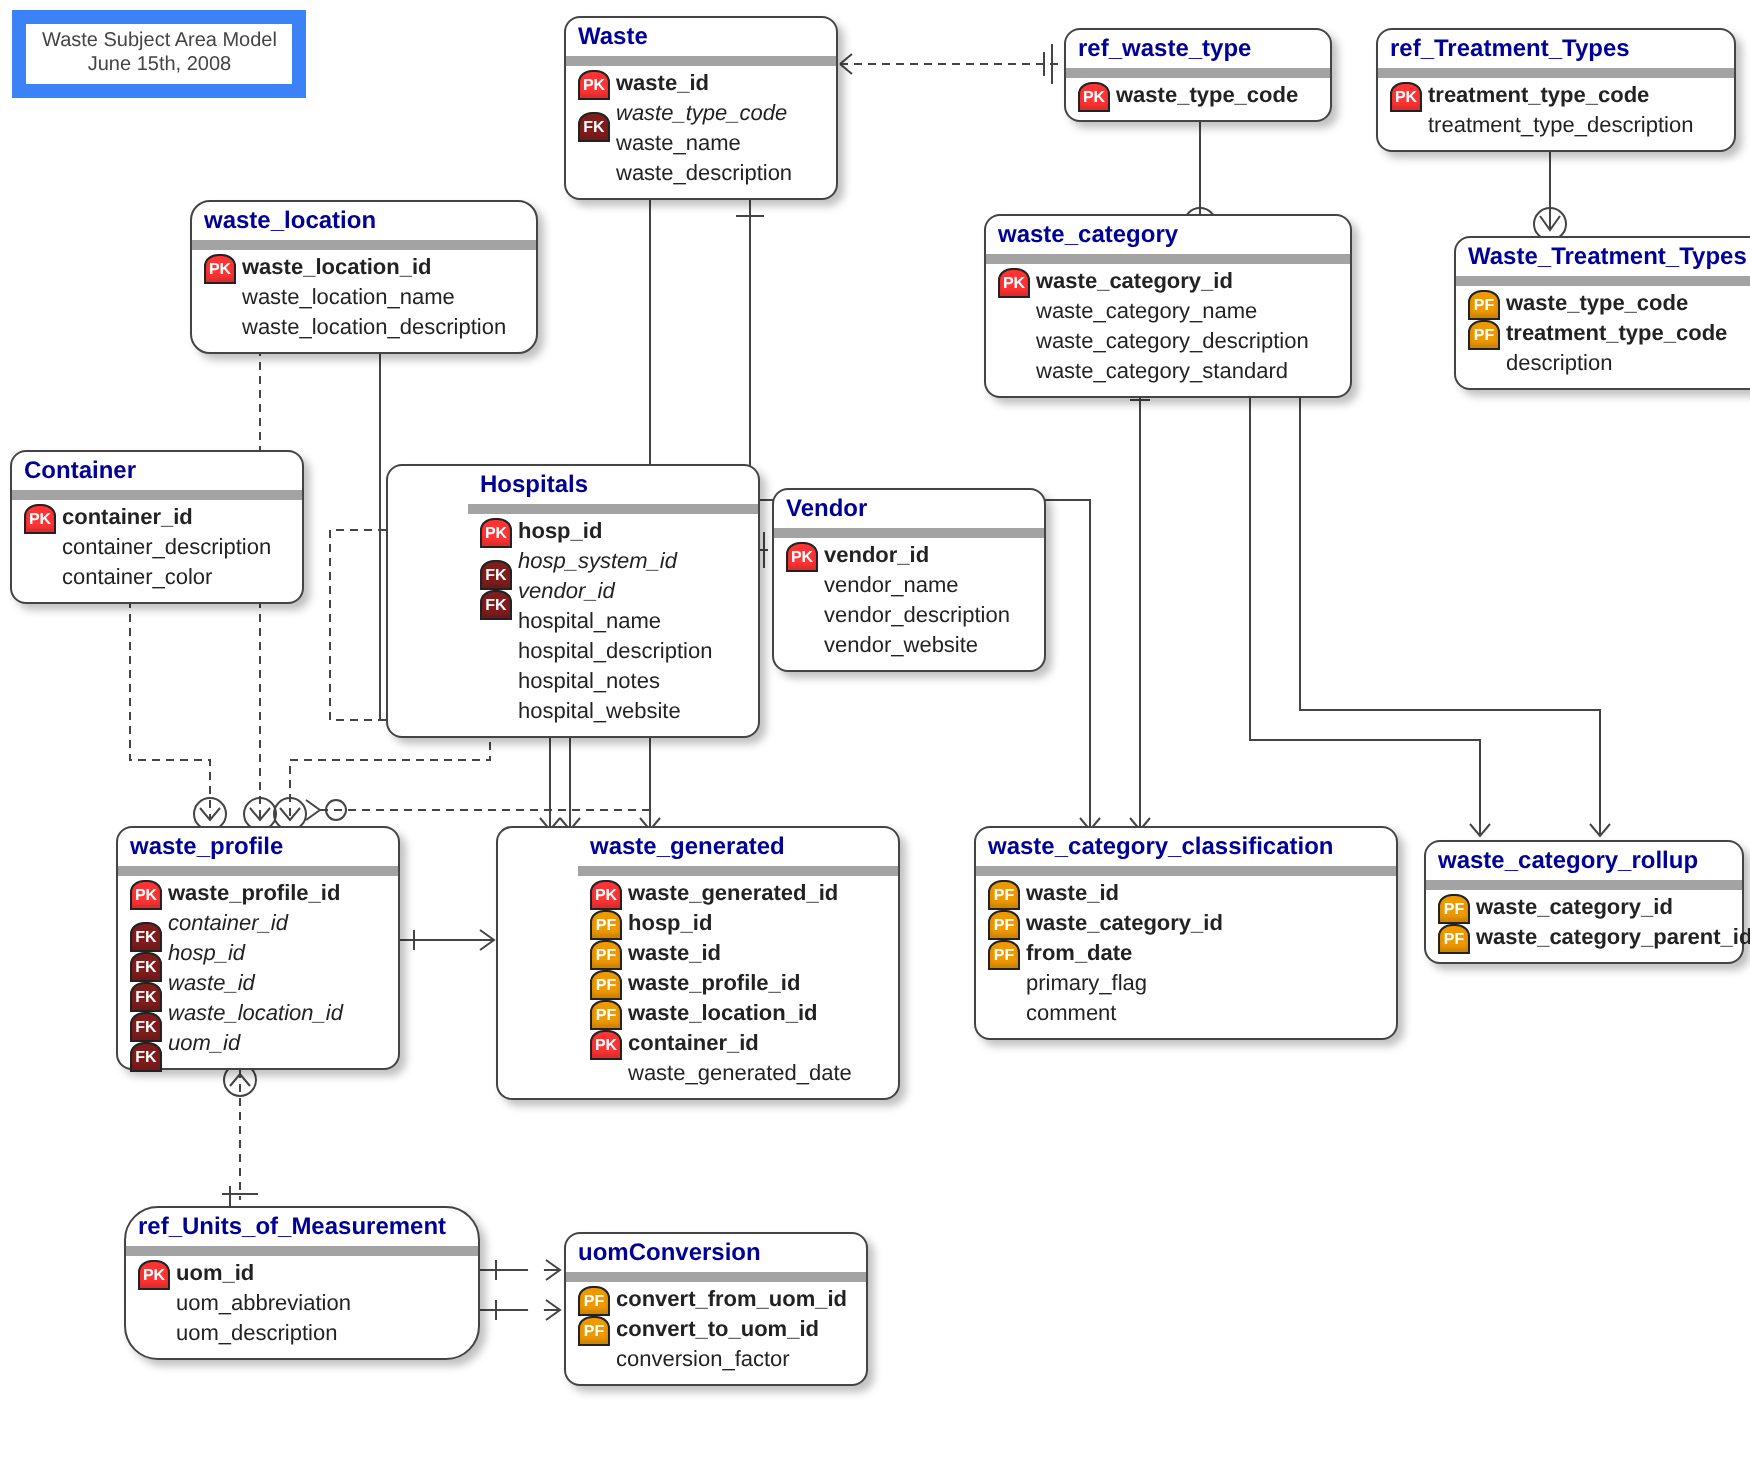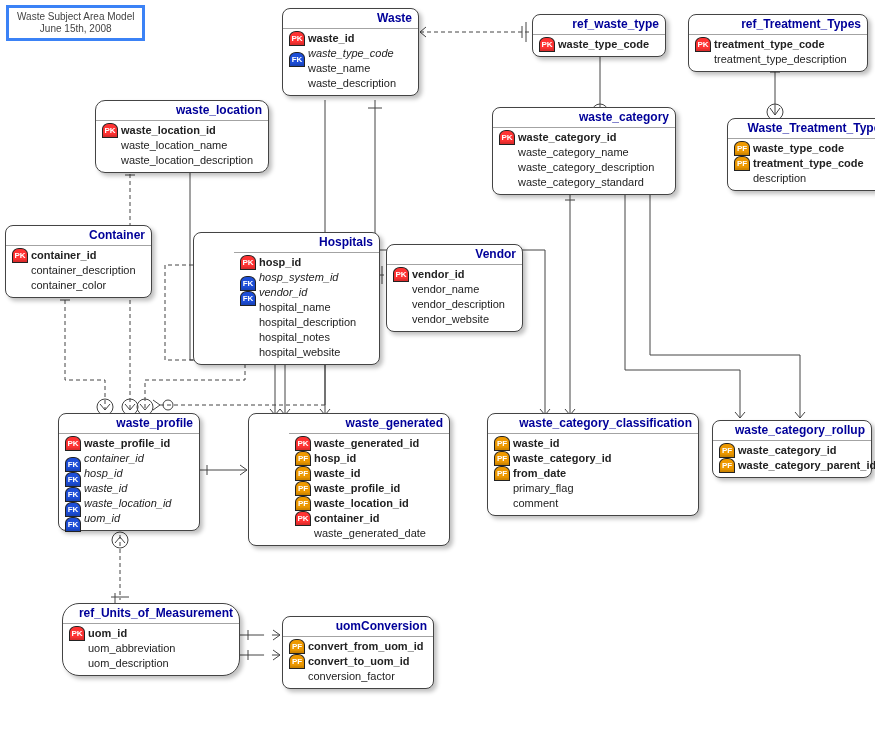--- a/index.html
+++ b/index.html
@@ -8,40 +8,40 @@
     width: 875px;
     height: 730px;
     font-family: Arial, Helvetica, sans-serif;
     font-size: 11px;
     color: #000;
     background: #fff;
     position: relative;
   }
   .title-box {
     position: absolute;
-    border: 3px solid #3b82f6;
+    border: 7px solid #3b82f6;
     padding: 3px 8px;
     font-size: 10px;
     color: #444;
     text-align: center;
     line-height: 1.2;
   }
   .entity {
     position: absolute;
     background: #fff;
     border: 1px solid #444;
     border-radius: 8px;
     box-shadow: 3px 3px 4px rgba(0,0,0,0.25);
   }
   .entity .hdr {
-    text-align: right;
+    text-align: left;
     font-weight: bold;
     color: #000099;
     padding: 2px 6px 3px;
-    border-bottom: 1px solid #a3a3a3;
+    border-bottom: 5px solid #a3a3a3;
     font-size: 12px;
   }
   .entity .body {
     padding: 2px 2px 4px;
   }
   .row {
     display: flex;
     align-items: center;
     padding: 0 4px;
     line-height: 15px;
@@ -69,21 +69,21 @@
     height: 13px;
     border-radius: 7px 7px 0 0 / 6px 6px 0 0;
     border: 1px solid #222;
     font-size: 8px;
     line-height: 13px;
     text-align: center;
     font-weight: bold;
     box-shadow: inset 0 -2px 2px rgba(0,0,0,0.15);
   }
   .key.pk span { background: #ff3333; color:#fff; }
-  .key.fk span { background: #1d4ed8; color:#fff;margin-top:11px; }
+  .key.fk span { background: #7f1d1d; color:#fff;margin-top:11px; }
   .key.pf span { background: #ee9900; color:#fff; }
   .key.none span { visibility: hidden; }
 
   svg.lines {
     position: absolute;
     left: 0; top: 0;
     width: 875px;
     height: 730px;
     pointer-events: none;
   }

